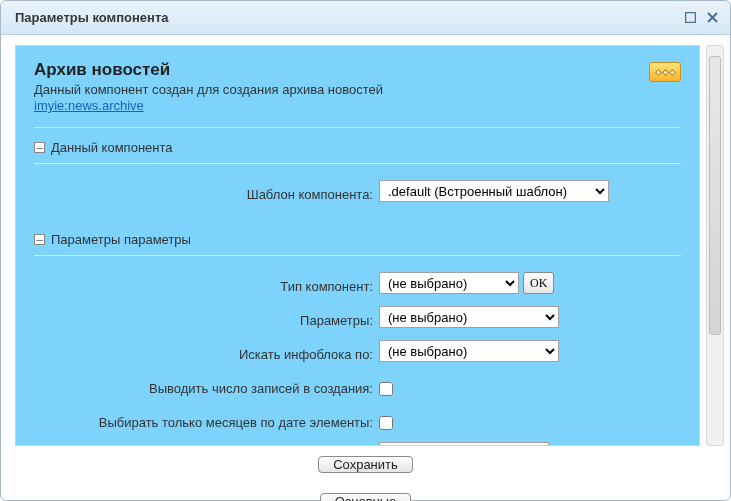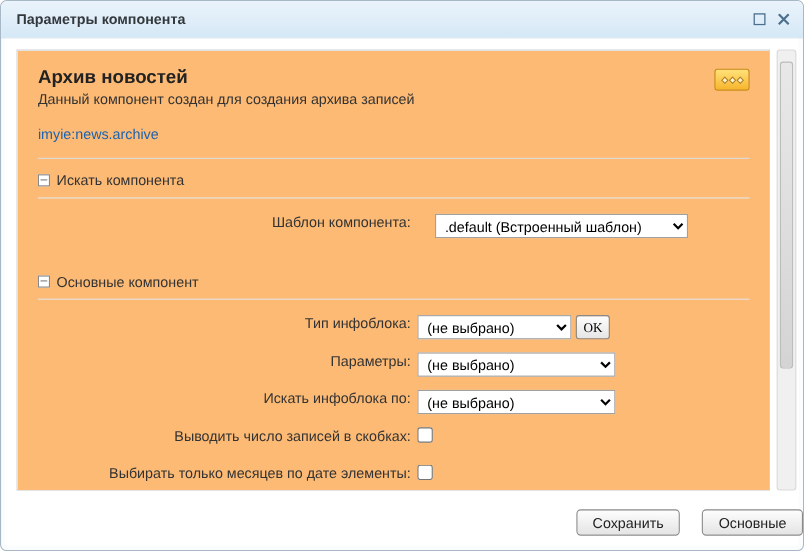--- a/index.html
+++ b/index.html
@@ -48,21 +48,21 @@
   }
   .content-wrap {
     flex: 1;
     display: flex;
     padding: 10px 0 10px 14px;
     overflow: hidden;
   }
   .inner {
     flex: 1;
     border: 1px solid #d0d0d0;
-    background: #fdba74;
+    background: #7dd3fc;
     padding: 14px 18px 10px 18px;
     overflow-y: auto;
   }
   .scrollbar-fake {
     width: 18px;
     margin-left: 6px;
     margin-right: 6px;
     background: #f0f0f0;
     border: 1px solid #d9d9d9;
     border-radius: 3px;
@@ -80,23 +80,24 @@
   .head-text { flex: 1; }
   h2.component-title {
     margin: 0 0 2px 0;
     font-size: 17px;
     font-weight: bold;
     color: #222;
   }
   .component-desc { color: #333; font-size: 13px; }
   .component-link {
     color: #1a63b0;
+    text-decoration: underline;
     cursor: pointer;
     display: inline-block;
-    margin-top: 17px;
+    margin-top: 1px;
   }
   .badge-icon {
     width: 32px; height: 20px;
     background: linear-gradient(#ffe27a, #f7b52c);
     border: 1px solid #c98e17;
     border-radius: 3px;
     display: inline-flex;
     align-items: center; justify-content: center;
     gap: 2px;
     margin-top: 2px;
@@ -126,21 +127,21 @@
     width: 11px; height: 11px;
     border: 1px solid #888;
     margin-right: 6px;
     display: inline-flex; align-items: center; justify-content: center;
     font-size: 11px; line-height: 1;
     color: #555;
     background: #fff;
   }
   .form-row {
     display: flex;
-    align-items: flex-start;
+    align-items: flex-end;
     margin-bottom: 10px;
     min-height: 24px;
   }
   .form-row .label {
     width: 345px;
     text-align: right;
     padding-right: 6px;
     color: #333;
     font-size: 13px;
   }
@@ -151,44 +152,45 @@
   }
   select.ctrl, input.ctrl-text {
     height: 22px;
     border: 1px solid #a0a0a0;
     background: #fff;
     font-size: 13px;
     padding: 1px 4px;
   }
   select.ctrl { background: #fff; }
   input.ctrl-text { width: 170px; }
-  .w-template { width: 230px; margin-left: 16px; }
+  .w-template { width: 230px; }
   .w-select { width: 180px; }
   .btn-ok {
     height: 22px;
     padding: 0 6px;
     border: 1px solid #8a8a8a;
     background: linear-gradient(#fdfdfd, #e6e6e6);
     border-radius: 3px;
     font-size: 12px;
     cursor: pointer;
     font-family: Liberation Serif, serif;
   }
   input[type=checkbox].cb {
     width: 14px; height: 14px;
     margin: 0;
   }
   .footer {
     height: 44px;
     border-top: 0;
     display: flex;
     align-items: center;
-    justify-content: flex-end;
+    justify-content: space-between;
     gap: 20px;
     padding-bottom: 6px;
+    flex-direction: column;
   }
   .dlg-btn {
     height: 24px;
     padding: 0 14px;
     border: 1px solid #8a8a8a;
     background: linear-gradient(#fdfdfd, #e4e4e4);
     border-radius: 4px;
     font-size: 13px;
     cursor: pointer;
     color: #222;
@@ -213,55 +215,55 @@
         </svg>
     </div>
   </div>
 
   <div class="content-wrap">
     <div class="inner">
 
       <div class="head-row">
         <div class="head-text">
           <h2 class="component-title">Архив новостей</h2>
-          <div class="component-desc">Данный компонент создан для создания архива записей</div>
+          <div class="component-desc">Данный компонент создан для создания архива новостей</div>
           <a class="component-link">imyie:news.archive</a>
         </div>
         <div class="badge-icon">
           <span></span>
             <span></span>
             <span></span>
         </div>
       </div>
 
       <hr class="rule">
 
       <div class="section-title">
         <span class="toggle">–</span>
-        <span>Искать компонента</span>
+        <span>Данный компонента</span>
       </div>
 
       <div class="form-row">
         <div class="label">Шаблон компонента:</div>
         <div class="control">
           <select class="ctrl w-template">
             <option>.default (Встроенный шаблон)</option>
           </select>
         </div>
       </div>
 
       <div class="sep-section"></div>
 
       <div class="section-title">
         <span class="toggle">–</span>
-        <span>Основные компонент</span>
-      </div>
-
-      <div class="form-row">
-        <div class="label">Тип инфоблока:</div>
+        <span>Параметры параметры</span>
+      </div>
+
+      <div class="form-row">
+        <div class="label">Тип компонент:</div>
         <div class="control">
           <select class="ctrl" style="width:140px">
             <option>(не выбрано)</option>
           </select>
           <button class="btn-ok">OK</button>
         </div>
       </div>
 
       <div class="form-row">
         <div class="label">Параметры:</div>
@@ -275,21 +277,21 @@
       <div class="form-row">
         <div class="label">Искать инфоблока по:</div>
         <div class="control">
           <select class="ctrl w-select">
             <option>(не выбрано)</option>
           </select>
         </div>
       </div>
 
       <div class="form-row">
-        <div class="label">Выводить число записей в скобках:</div>
+        <div class="label">Выводить число записей в создания:</div>
         <div class="control">
           <input type="checkbox" class="cb" style="">
         </div>
       </div>
 
       <div class="form-row">
         <div class="label">Выбирать только месяцев по дате элементы:</div>
         <div class="control">
           <input type="checkbox" class="cb" style="">
         </div>

